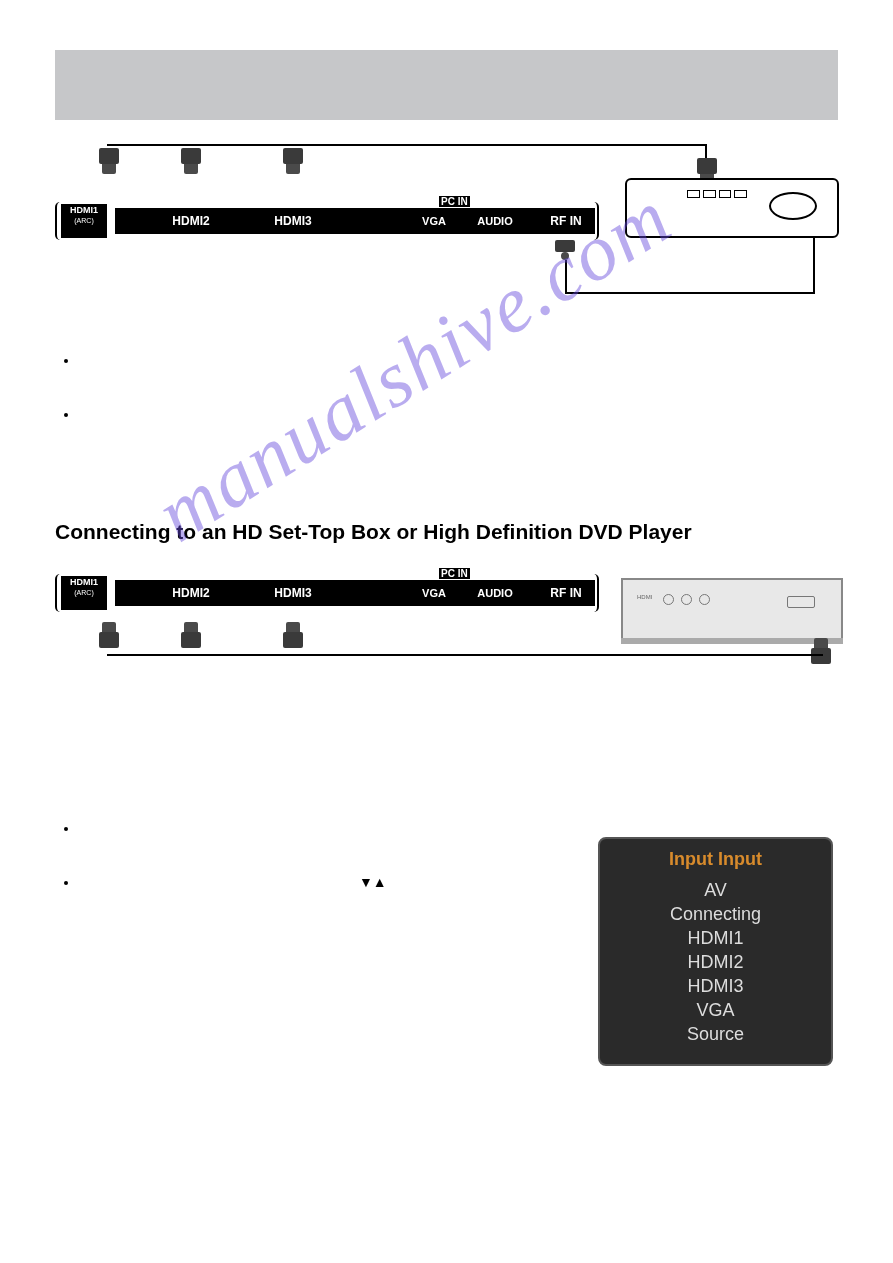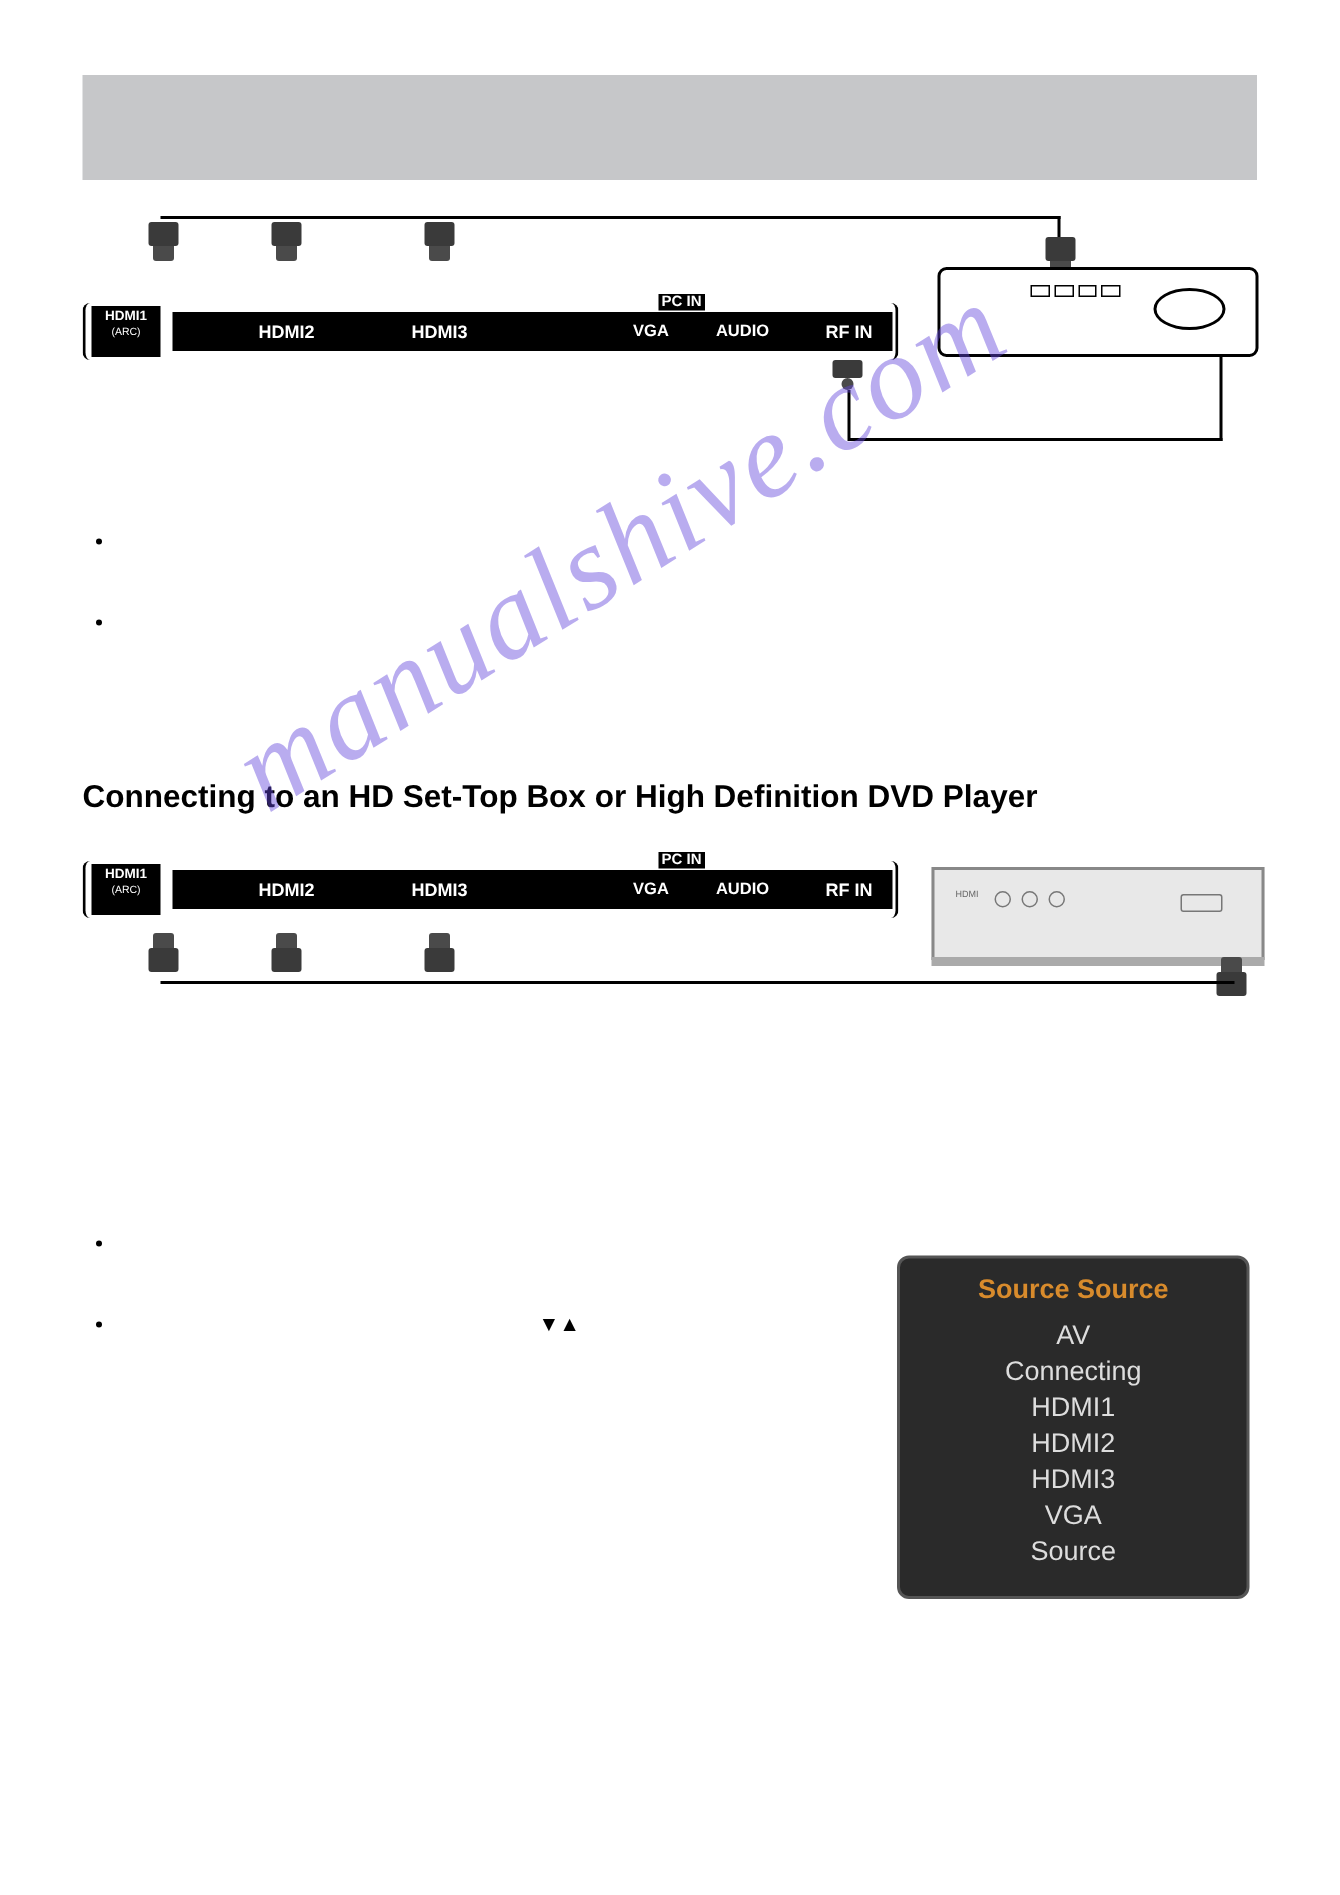--- a/index.html
+++ b/index.html
@@ -226,21 +226,21 @@
 
   <ul class="bullets" style="margin-top:56px;">
     <li><span></span></li>
     <li>
       <span></span>
       <span class="arrows" style="margin-left:280px;">▼▲</span>
     </li>
   </ul>
 
   <div class="osd">
-    <div class="title">Source Source</div>
+    <div class="title">Input Input</div>
     <div class="item">AV</div>
     <div class="item">Connecting</div>
     <div class="item">HDMI1</div>
     <div class="item">HDMI2</div>
     <div class="item">HDMI3</div>
     <div class="item">VGA</div>
     <div class="item">Source</div>
   </div>
 
   <div class="watermark">manualshive.com</div>

